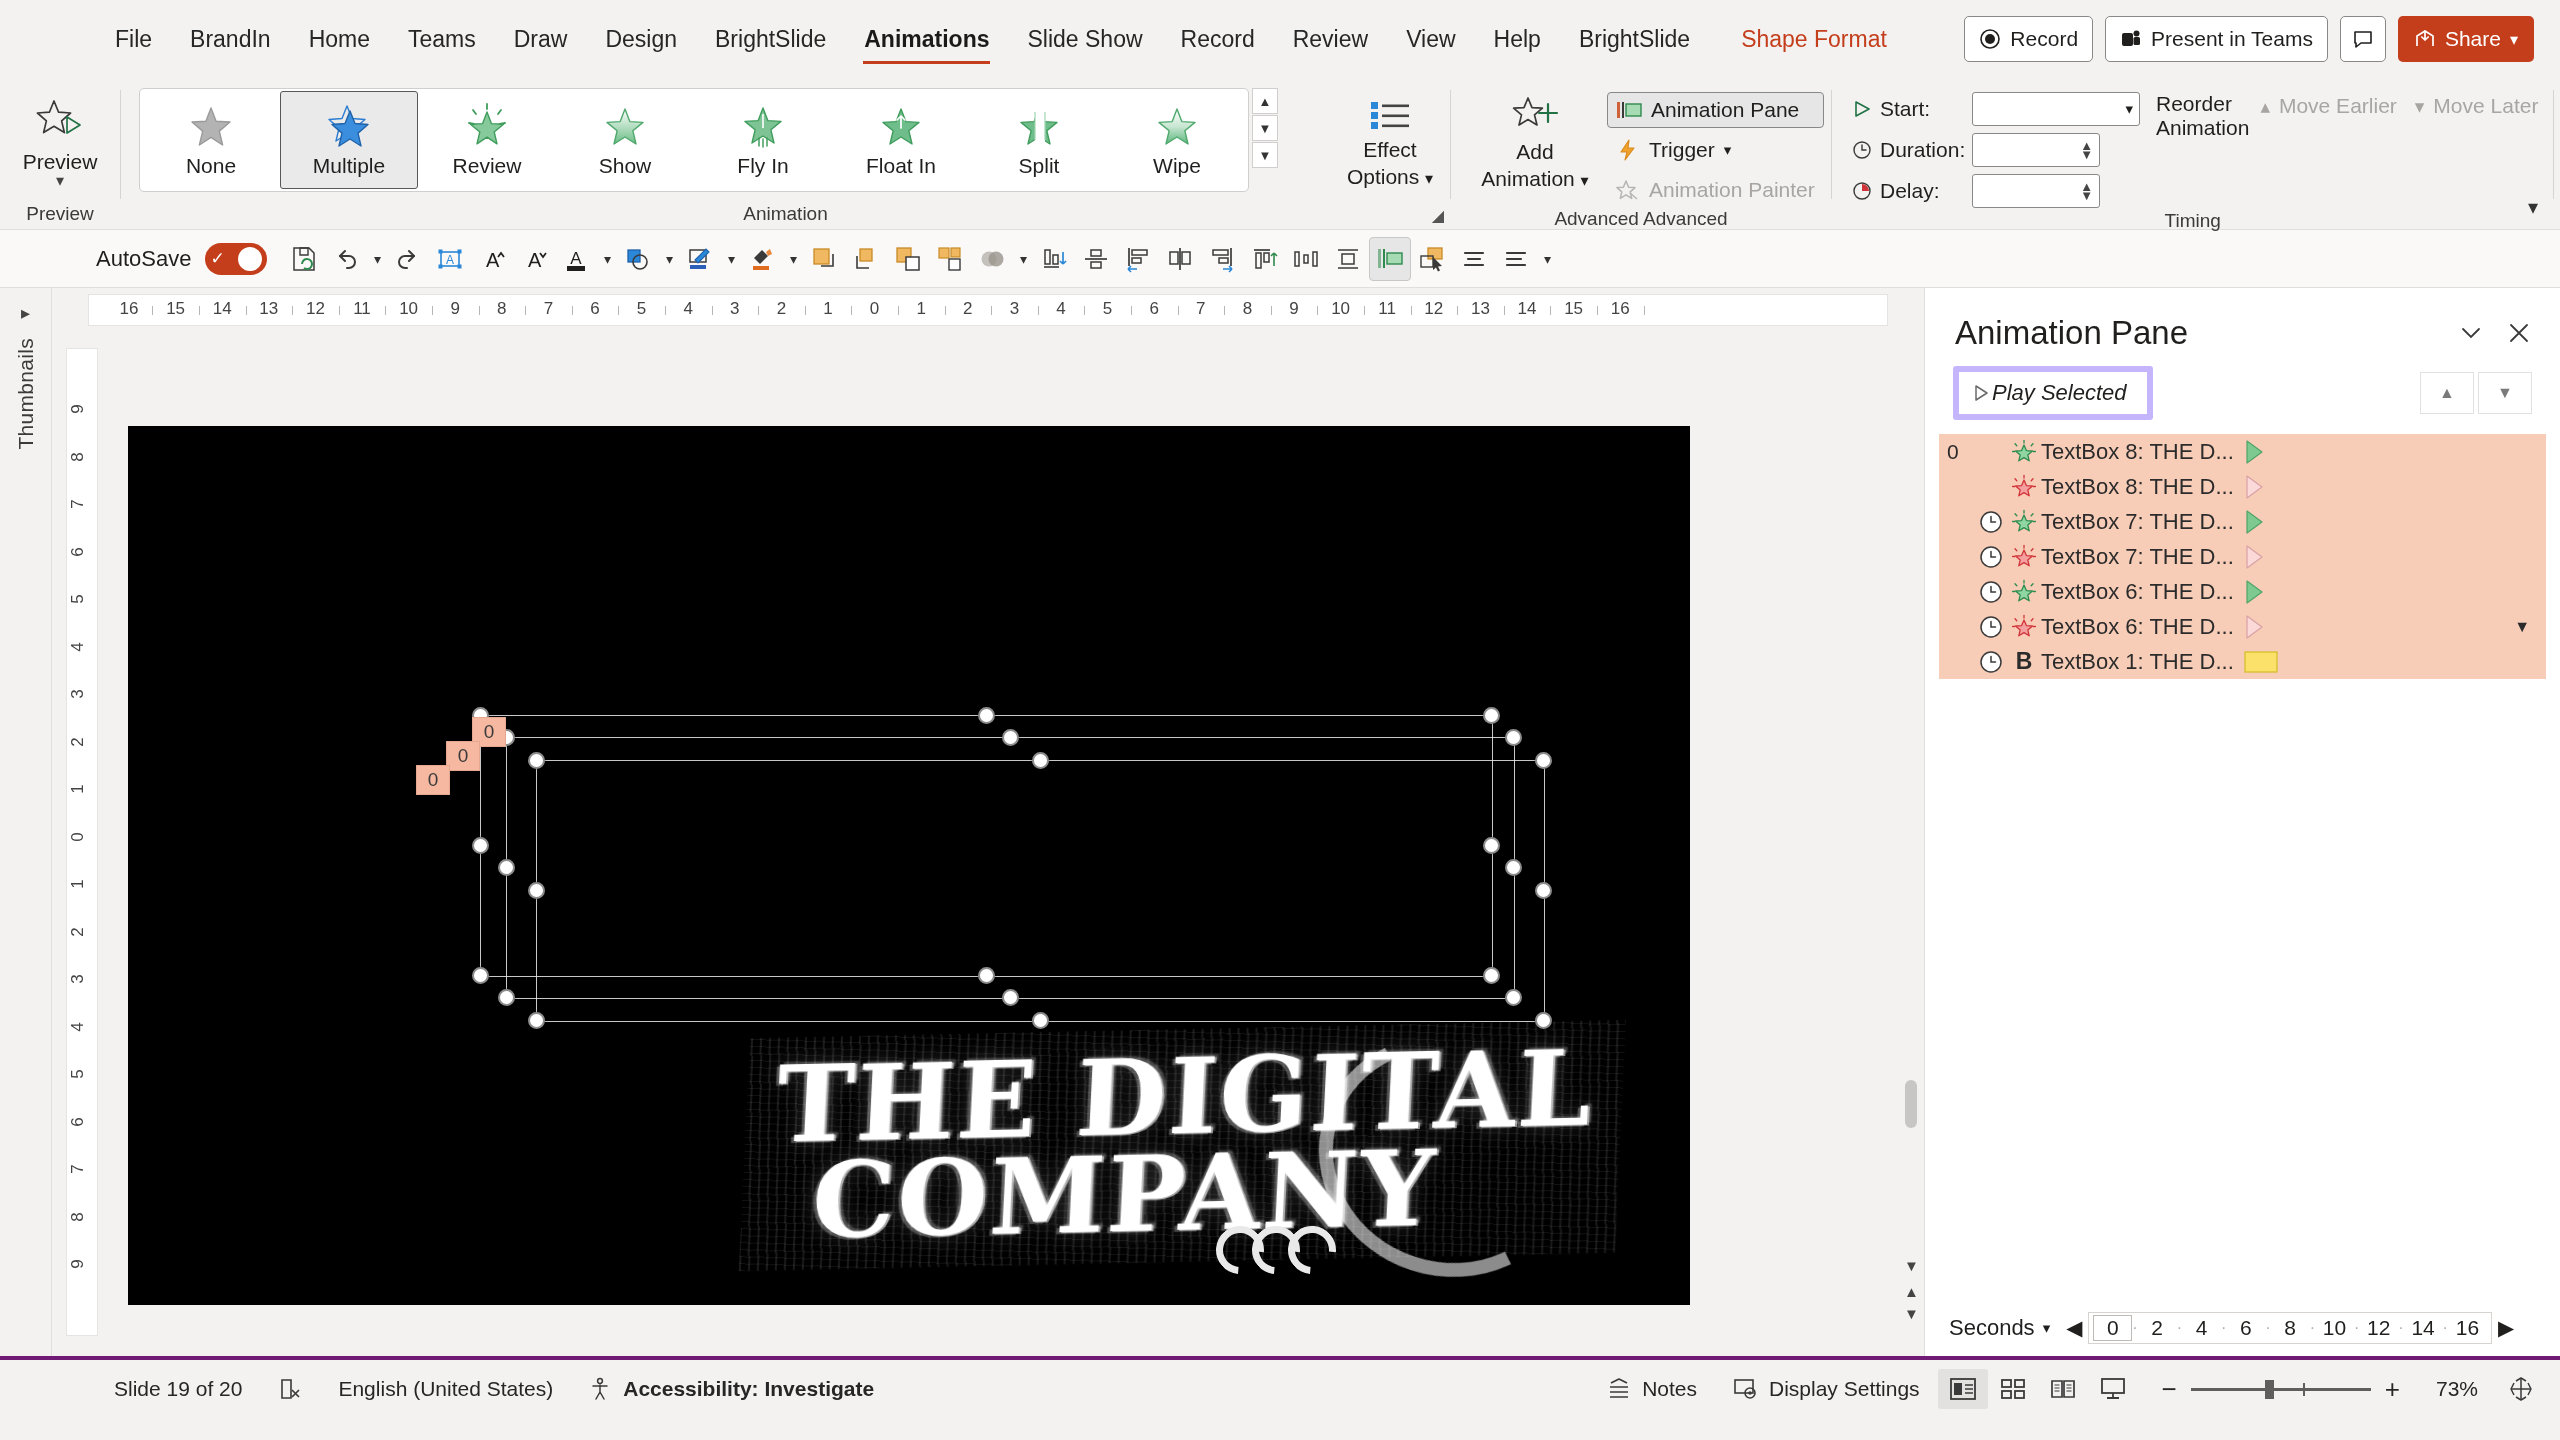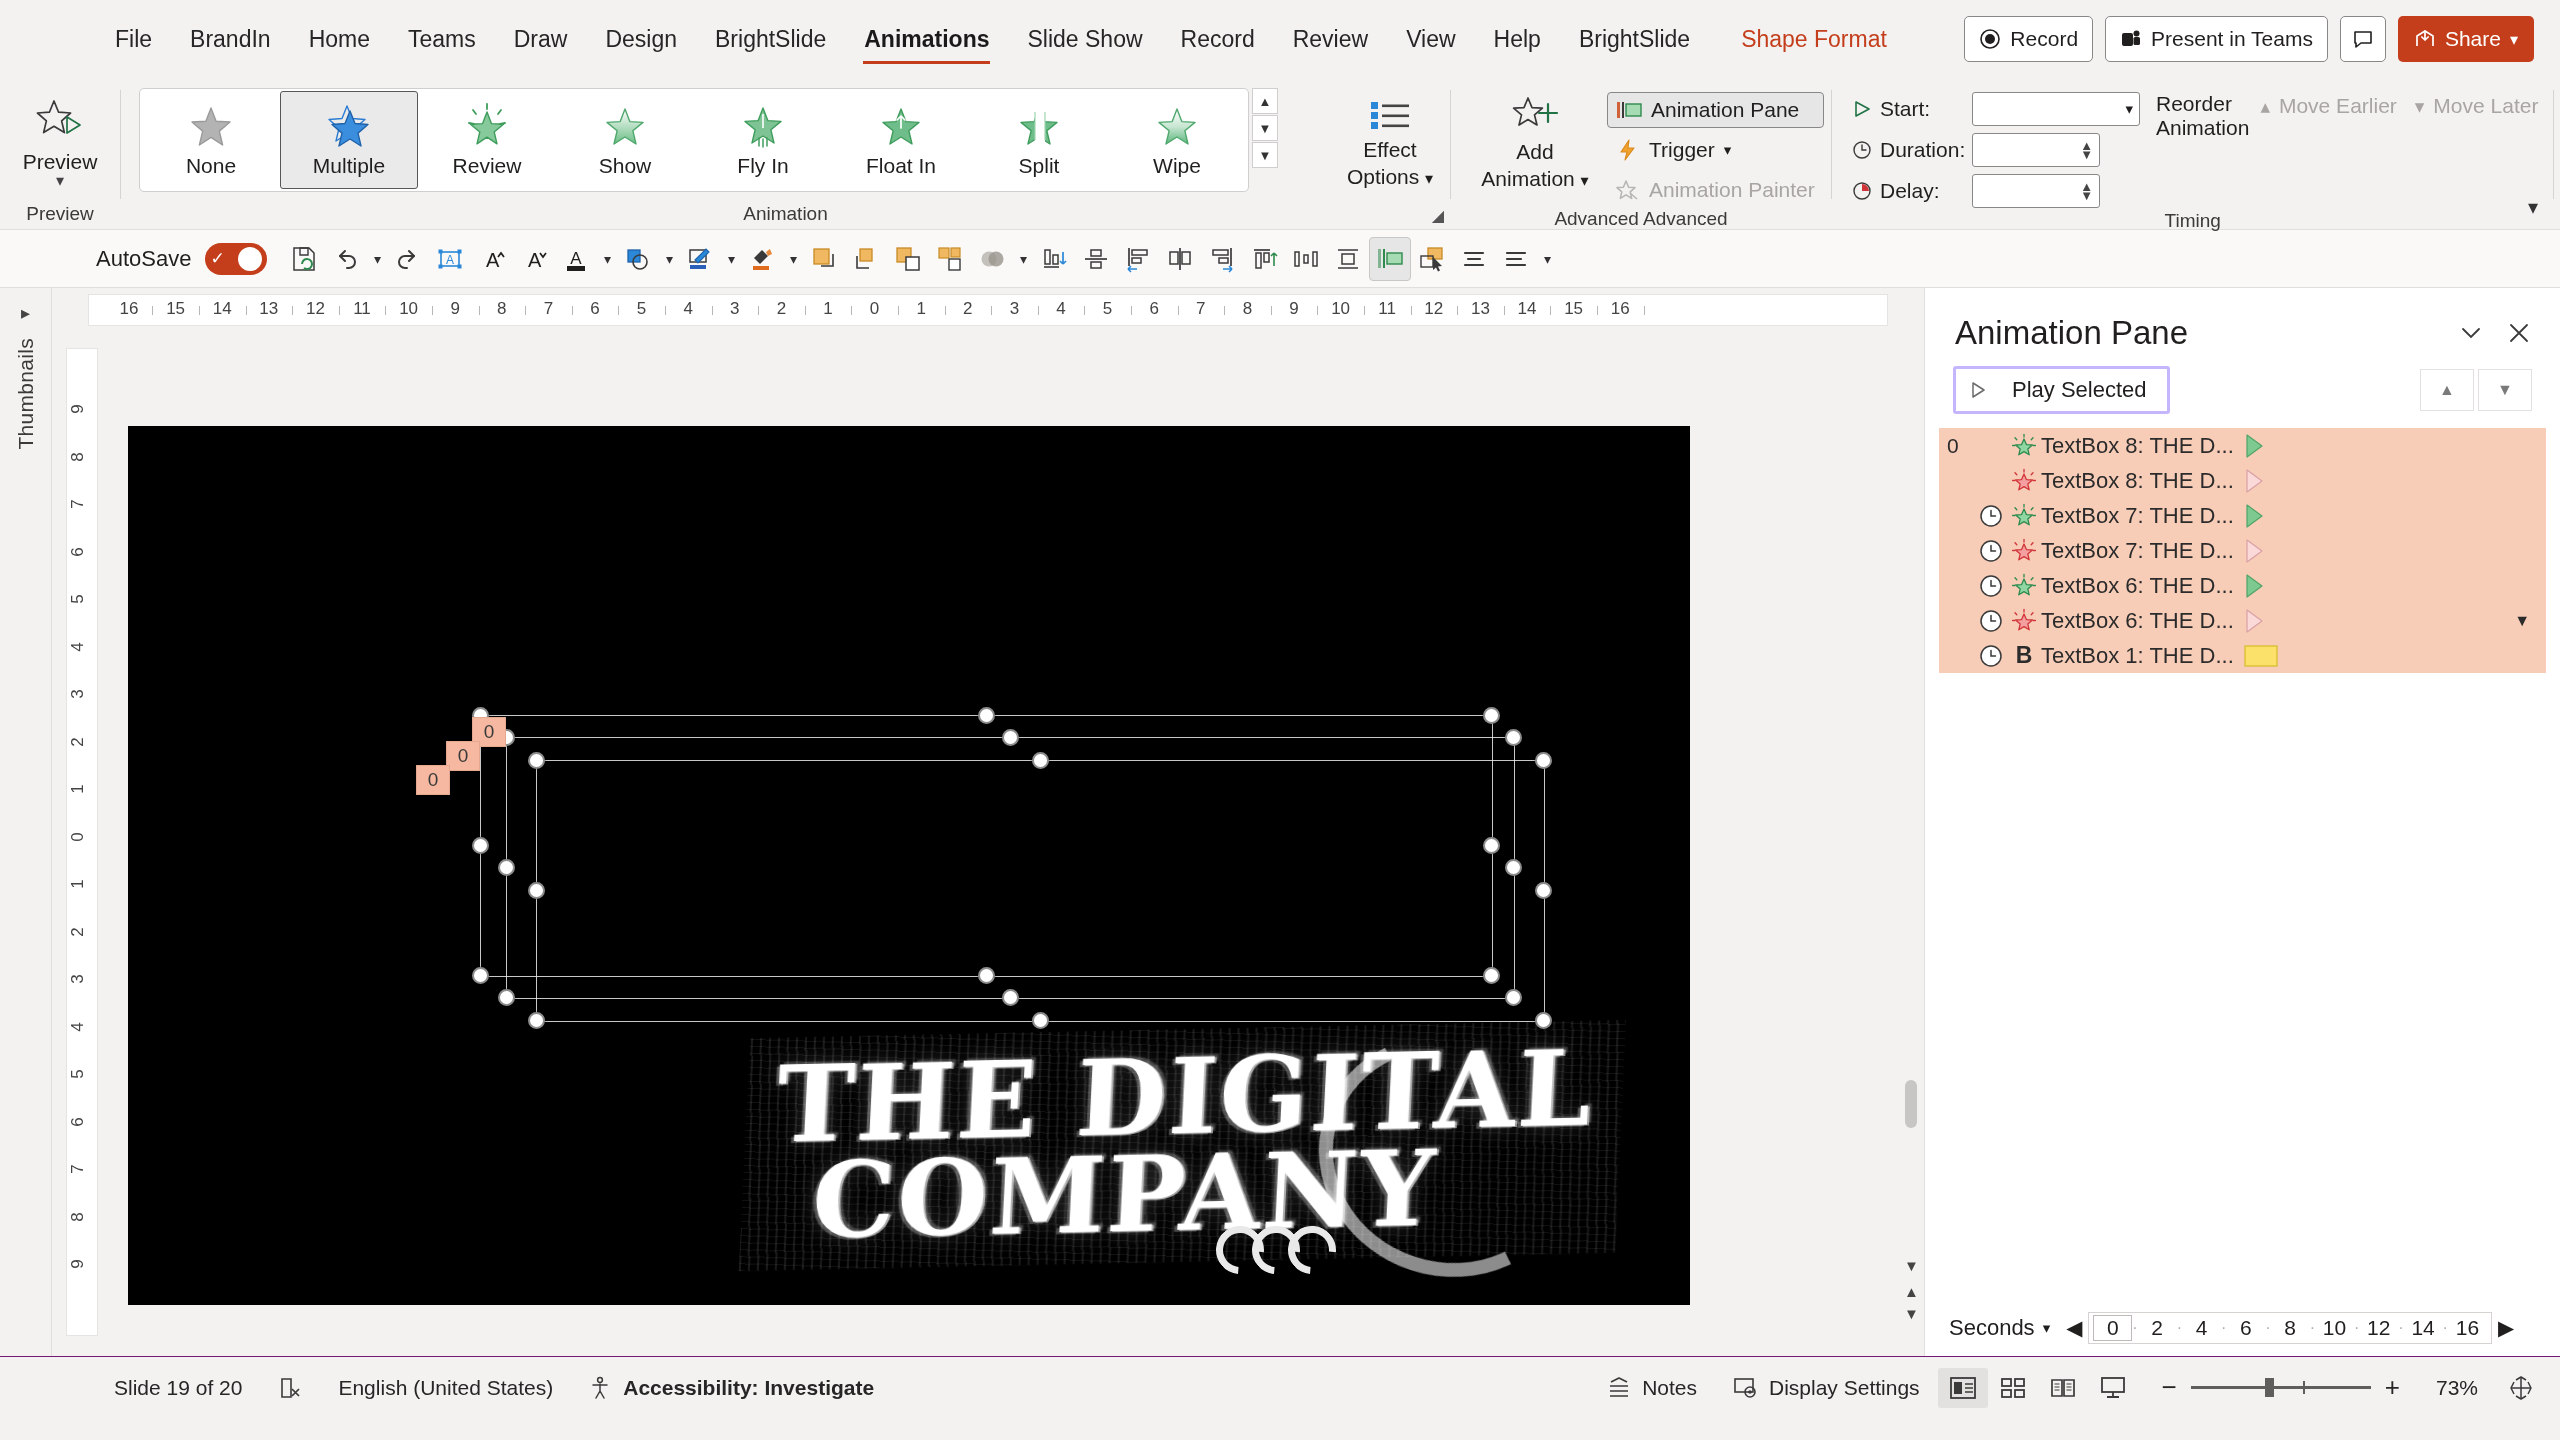--- a/index.html
+++ b/index.html
@@ -294,23 +294,23 @@
     display: flex; align-items: center; justify-content: space-between;
     padding: 26px 28px 8px 30px;
   }
   .ap-title { font-size: 33px; font-weight: normal; color: #201f1e; }
   .ap-head-icons { display: flex; gap: 22px; align-items: center; color: #333; }
   .ap-toolbar {
     display: flex; align-items: center; justify-content: space-between;
     padding: 6px 28px 10px 28px;
   }
   .play-btn {
-    display: flex; align-items: center; gap: 24px;
-    border: 3px solid #c4b5fd; background: #fff; border-radius: 3px;
-    padding: 8px 20px 8px 12px; font-size: 22px;
+    display: flex; align-items: center; gap: 1px;
+    border: 6px solid #c4b5fd; background: #fff; border-radius: 3px;
+    padding: 8px 20px 8px 12px; font-size: 22px; font-style: italic;
   }
   .nav-btns { display: flex; gap: 4px; }
   .nav-btns div {
     width: 54px; height: 42px; border: 1px solid #e3e1df; background: #fff;
     display: flex; align-items: center; justify-content: center; font-size: 16px; color: #7a7a7a;
   }
 
   .ap-list { margin: 4px 14px 0 14px; background: #f8cdb8; position: relative; }
   .ap-row {
     display: flex; align-items: center; height: 35px; padding-left: 8px; gap: 0px;
@@ -337,21 +337,21 @@
     padding: 0 4px; gap: 0px;
   }
   .sec-track .v { width: 39px; text-align: center; }
   .sec-track .v.first { border: 1px solid #bdbab8; }
   .sec-track .dot { color: #b0aeac; font-size: 16px; }
 
   
   .status {
     height: 62px; background: #f3f2f1; display: flex; align-items: center;
     padding: 0 26px 0 96px; gap: 0px; font-size: 21px; color: #262626;
-    border-top: 1px solid #701a75;
+    border-top: 4px solid #701a75;
   }
   .st-item { display: flex; align-items: center; gap: 10px; padding: 0 18px; white-space: nowrap; }
   .spacer { flex: 1; }
   .view-btn {
     width: 50px; height: 40px; display: flex; align-items: center; justify-content: center;
     border-radius: 3px;
   }
   .view-btn.on { background: #e3e1df; }
   .zoom-slider { display: flex; align-items: center; gap: 0; margin: 0 10px; }
   .zs-line { width: 180px; height: 3px; background: #605e5c; position: relative; }

